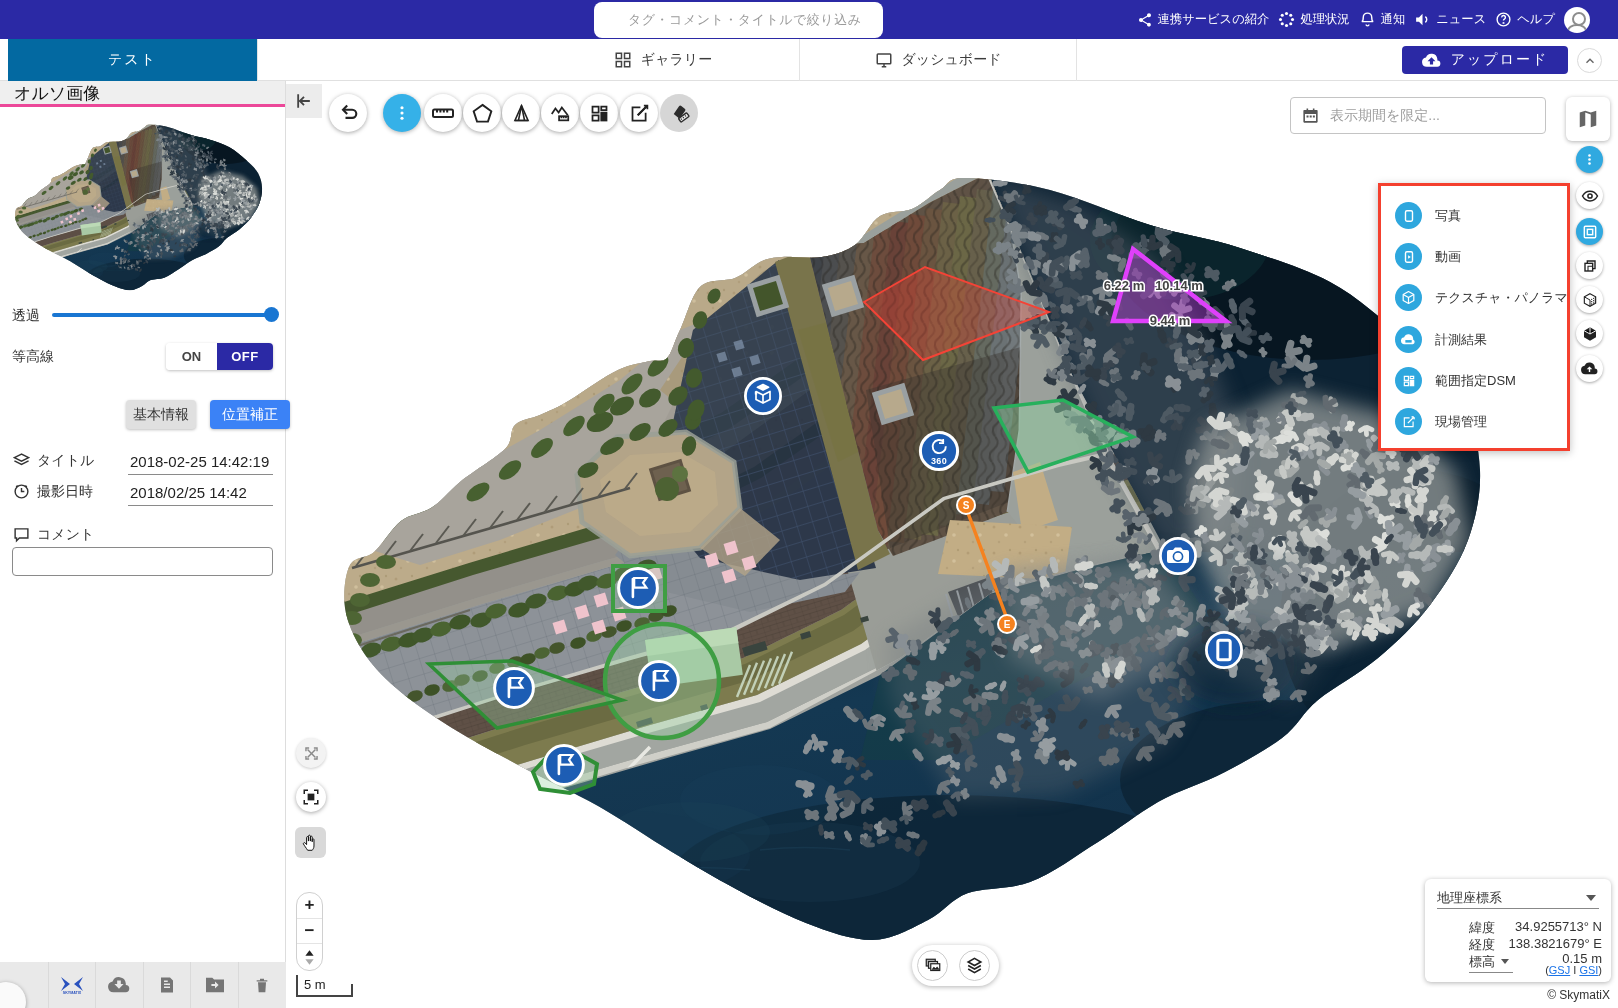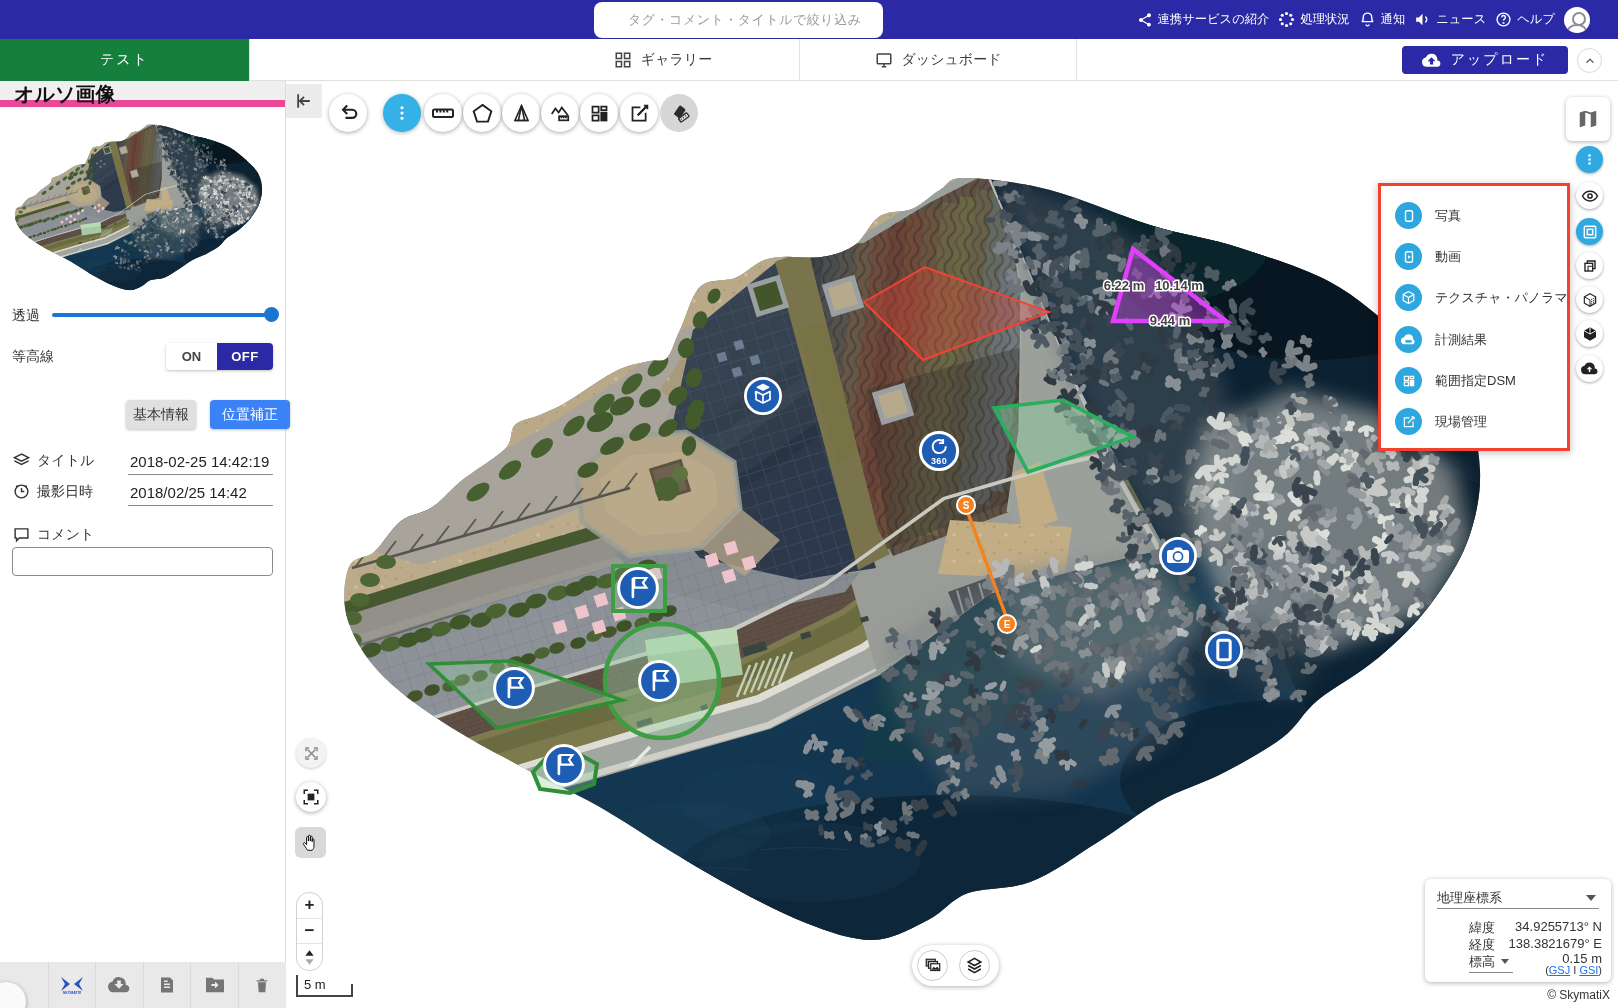--- a/index.html
+++ b/index.html
@@ -10,31 +10,31 @@
  color:#9a9a9a;font-size:13px;line-height:36px;padding-left:34px;letter-spacing:.5px}
 #topnav{position:absolute;right:28px;top:0;height:39px;display:flex;align-items:center;gap:9px;font-size:12.3px}
 .tn{display:flex;align-items:center;gap:5px;white-space:nowrap}
 .tn svg{display:block}
 #avatar{width:26px;height:26px;border-radius:50%;background:#fff;position:relative;overflow:hidden}
 #avatar:after{content:"";position:absolute;left:8px;top:5px;width:10px;height:10px;border-radius:50%;border:2px solid #8d8d8d}
 #avatar:before{content:"";position:absolute;left:3px;top:17px;width:16px;height:12px;border-radius:50% 50% 0 0;border:2px solid #8d8d8d;border-bottom:none}
 
 #tabs{position:absolute;left:0;top:39px;width:1618px;height:42px;background:#fff;border-bottom:1px solid #e0e0e0}
 .tab{position:absolute;top:0;height:42px;display:flex;align-items:center;justify-content:center;gap:9px;font-size:14px;color:#3c3c3c;border-right:1px solid #e3e3e3}
-#tab0{left:0;width:250px;background:#15803d;color:#fff;letter-spacing:2px}
+#tab0{left:8px;width:250px;background:#0369a1;color:#fff;letter-spacing:2px}
 #tab1{left:250px;width:277px}
 #tab2{left:527px;width:273px}
 #tab3{left:800px;width:277px}
 #upload{position:absolute;left:1402px;top:7px;width:166px;height:28px;background:#2b29a5;color:#fff;border-radius:4px;
  display:flex;align-items:center;justify-content:center;gap:10px;font-size:14px;letter-spacing:2px}
 #collapse2{position:absolute;left:1577px;top:9px;width:25px;height:25px;border-radius:50%;border:1px solid #dadada;color:#555;
  display:flex;align-items:center;justify-content:center}
 
 #sidebar{position:absolute;left:0;top:81px;width:286px;height:927px;background:#fff;border-right:1px solid #ddd}
-#sbhead{height:26px;background:#efefef;border-bottom:7px solid #ec4899;font-size:20px;font-weight:bold;color:#111;
+#sbhead{height:26px;background:#efefef;border-bottom:3px solid #ec4899;font-size:17px;font-weight:normal;color:#111;
  line-height:26px;padding-left:14px}
 #thumb{position:absolute;left:8px;top:40px}
 .srow{position:absolute;left:12px;font-size:14px;color:#333}
 #slider{position:absolute;left:52px;top:232px;width:221px;height:4px;background:#1976d2;border-radius:2px}
 #sknob{position:absolute;left:264px;top:226px;width:15px;height:15px;border-radius:50%;background:#1976d2}
 #onoff{position:absolute;left:166px;top:262px;width:107px;height:27px;border-radius:4px;display:flex;overflow:hidden;
  box-shadow:0 1px 3px rgba(0,0,0,.25);font-size:13px;font-weight:bold}
 #onoff .on{width:51px;background:#fff;color:#444;display:flex;align-items:center;justify-content:center}
 #onoff .off{width:56px;background:#2b29a5;color:#fff;display:flex;align-items:center;justify-content:center;letter-spacing:.5px}
 .sbtn{position:absolute;top:319px;height:29px;border-radius:4px;font-size:14px;display:flex;align-items:center;justify-content:center;
@@ -1560,20 +1560,23 @@
         <path d="M10 14l10.5-10.5" stroke-width="2.4"></path>
       </svg>
     </div>
 <div class="cbtn" style="left:660px;top:94px;background:#d6d6d6;box-shadow:none">
       <svg width="23" height="23" viewBox="0 0 24 24">
         <path d="M6 12.5L11.5 4.5a1.6 1.6 0 0 1 2.4-.3l3.6 2.8a1.6 1.6 0 0 1 .3 2.3L12 17.5z" fill="#2c2c2c"></path>
         <rect x="11.2" y="13.8" width="10.5" height="4.6" rx="0.8" transform="rotate(-36 16.5 16)" fill="#e8e8e8" stroke="#2c2c2c" stroke-width="1.5"></rect>
         <path d="M13.4 17.2l.9 1.2M15.6 15.6l.9 1.2M17.8 14l.9 1.2" stroke="#2c2c2c" stroke-width="1.1" transform="rotate(-1 16 16)"></path>
       </svg>
     </div>
+<div id="datebox"><svg width="19" height="19" viewBox="0 0 24 24" fill="#555">
+        <path d="M4 5h16a1 1 0 0 1 1 1v14a1 1 0 0 1-1 1H4a1 1 0 0 1-1-1V6a1 1 0 0 1 1-1zm1 5v9h14v-9H5zm2 2h2.5v2.5H7V12zm4 0h2.5v2.5H11V12zm4 0h2.5v2.5H15V12zM7 3h2v3H7V3zm8 0h2v3h-2V3z"></path>
+      </svg>表示期間を限定...</div>
 <div id="mapbtn">
       <svg width="22" height="22" viewBox="0 0 24 24" fill="#666">
         <path d="M3 5l6-2 6 2 6-2v16l-6 2-6-2-6 2V5zm6 0v14l6 2V7L9 5z"></path>
       </svg>
     </div>
 <div class="rbtn blue" style="top:146px">
       <svg width="13" height="13" viewBox="0 0 24 24" fill="#fff">
         <circle cx="12" cy="4.5" r="2.4"></circle>
         <circle cx="12" cy="12" r="2.4"></circle>
         <circle cx="12" cy="19.5" r="2.4"></circle>

